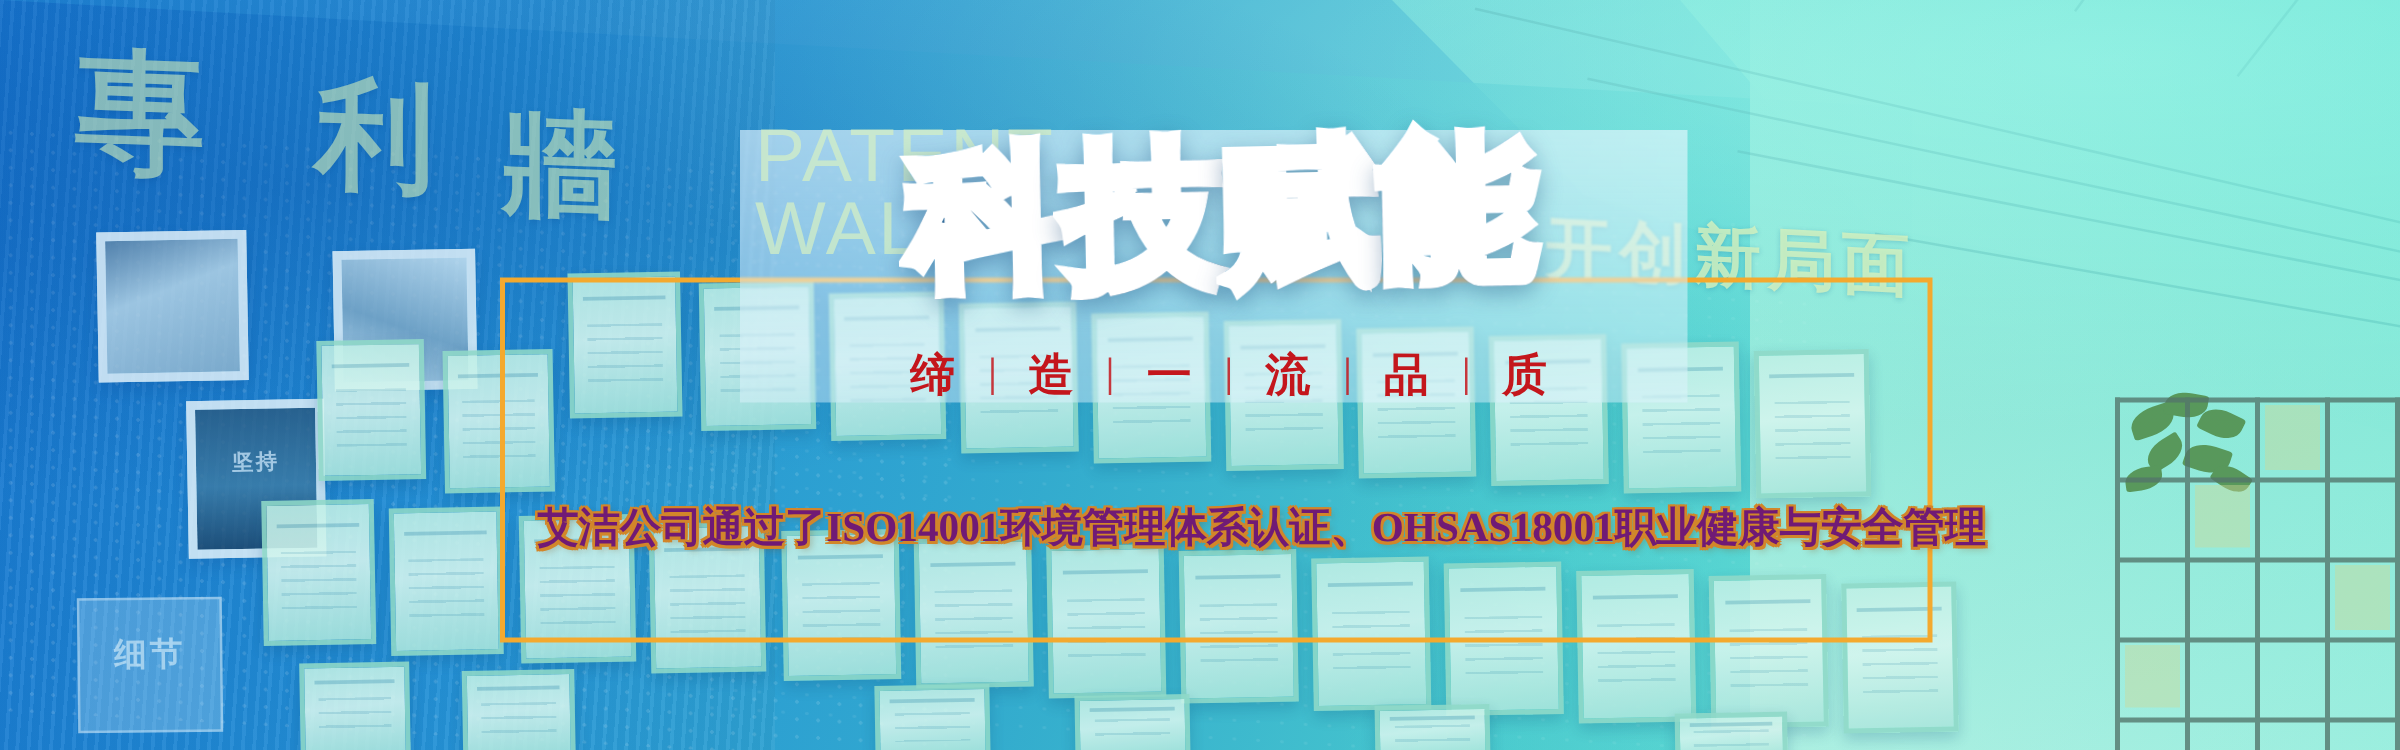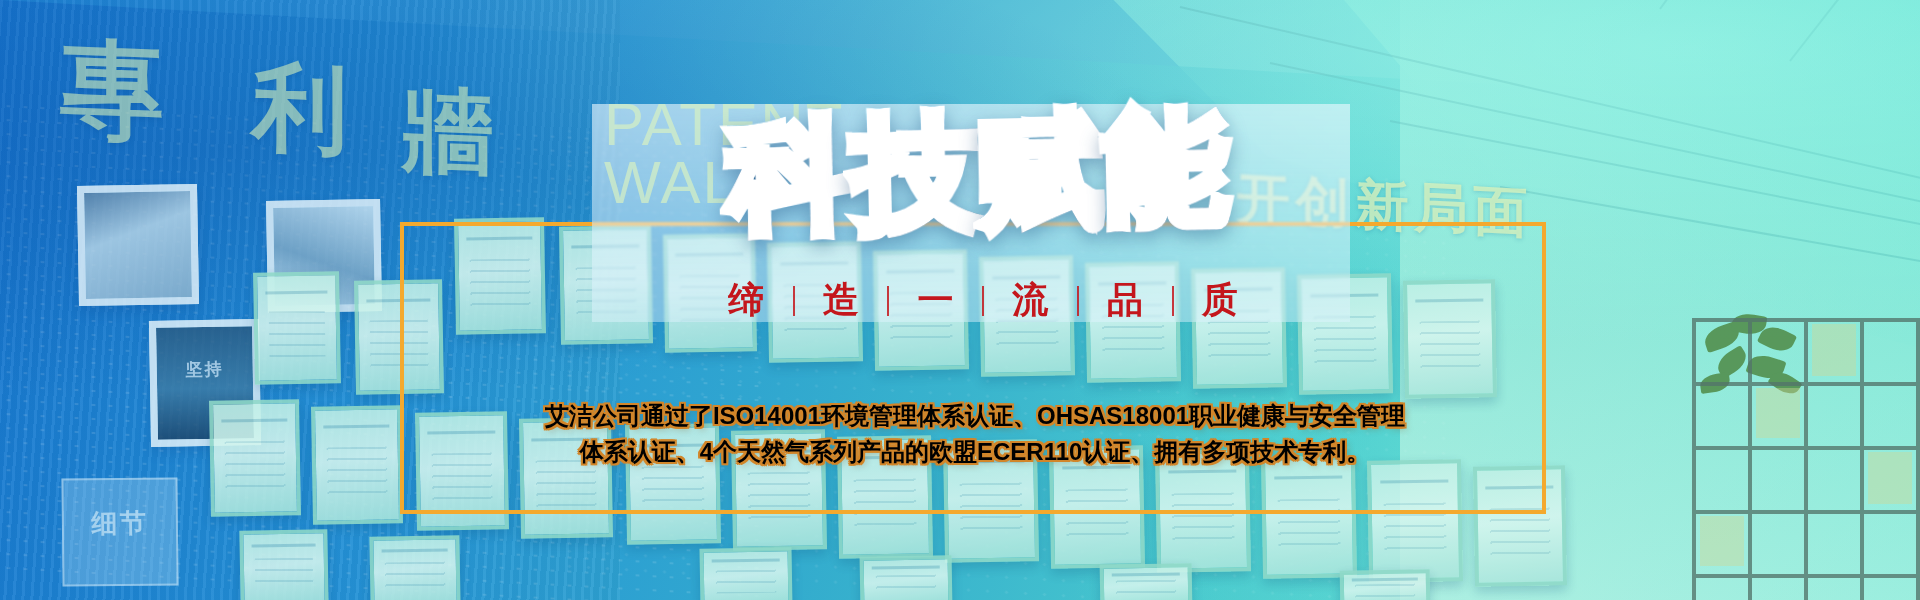--- a/index.html
+++ b/index.html
@@ -233,28 +233,29 @@
   }
   #subslogan .ch{padding:0 28px;}
   #subslogan .sep{
     width:2px;height:30px;background:#c4161c;opacity:.85;
   }
 
   
   #desc{
     position:absolute;left:430px;top:398px;width:1090px;
     text-align:center;
-    font-size:24px;font-weight:700;line-height:1.52;
-    color:#000000;
+    font-size:33px;font-weight:700;line-height:1.52;
+    color:#701a75;
     -webkit-text-stroke:1px rgba(196,110,20,.0);
     text-shadow:
       2px 0 0 #d2862a, -2px 0 0 #d2862a, 0 2px 0 #d2862a, 0 -2px 0 #d2862a,
       2px 2px 0 #d2862a, -2px 2px 0 #d2862a, 2px -2px 0 #d2862a, -2px -2px 0 #d2862a,
       3px 3px 6px rgba(120,60,0,.35);
     white-space:nowrap;
+    font-family:Liberation Serif, serif;
   }
   #desc .line{display:block;}
 
   
   #shelf{
     position:absolute;left:1692px;top:318px;width:228px;height:282px;
     opacity:.78;
   }
   #shelf .bar{position:absolute;background:#53756b;}
   .plant{
@@ -391,16 +392,15 @@
     <span class="sep"></span>
     <span class="ch">流</span>
     <span class="sep"></span>
     <span class="ch">品</span>
     <span class="sep"></span>
     <span class="ch">质</span>
   </div>
 
   <div id="desc">
     <span class="line">艾洁公司通过了ISO14001环境管理体系认证、OHSAS18001职业健康与安全管理</span>
-    <span class="line">体系认证、4个天然气系列产品的欧盟ECER110认证、拥有多项技术专利。</span>
   </div>
 
 </div>
 
 </body></html>

